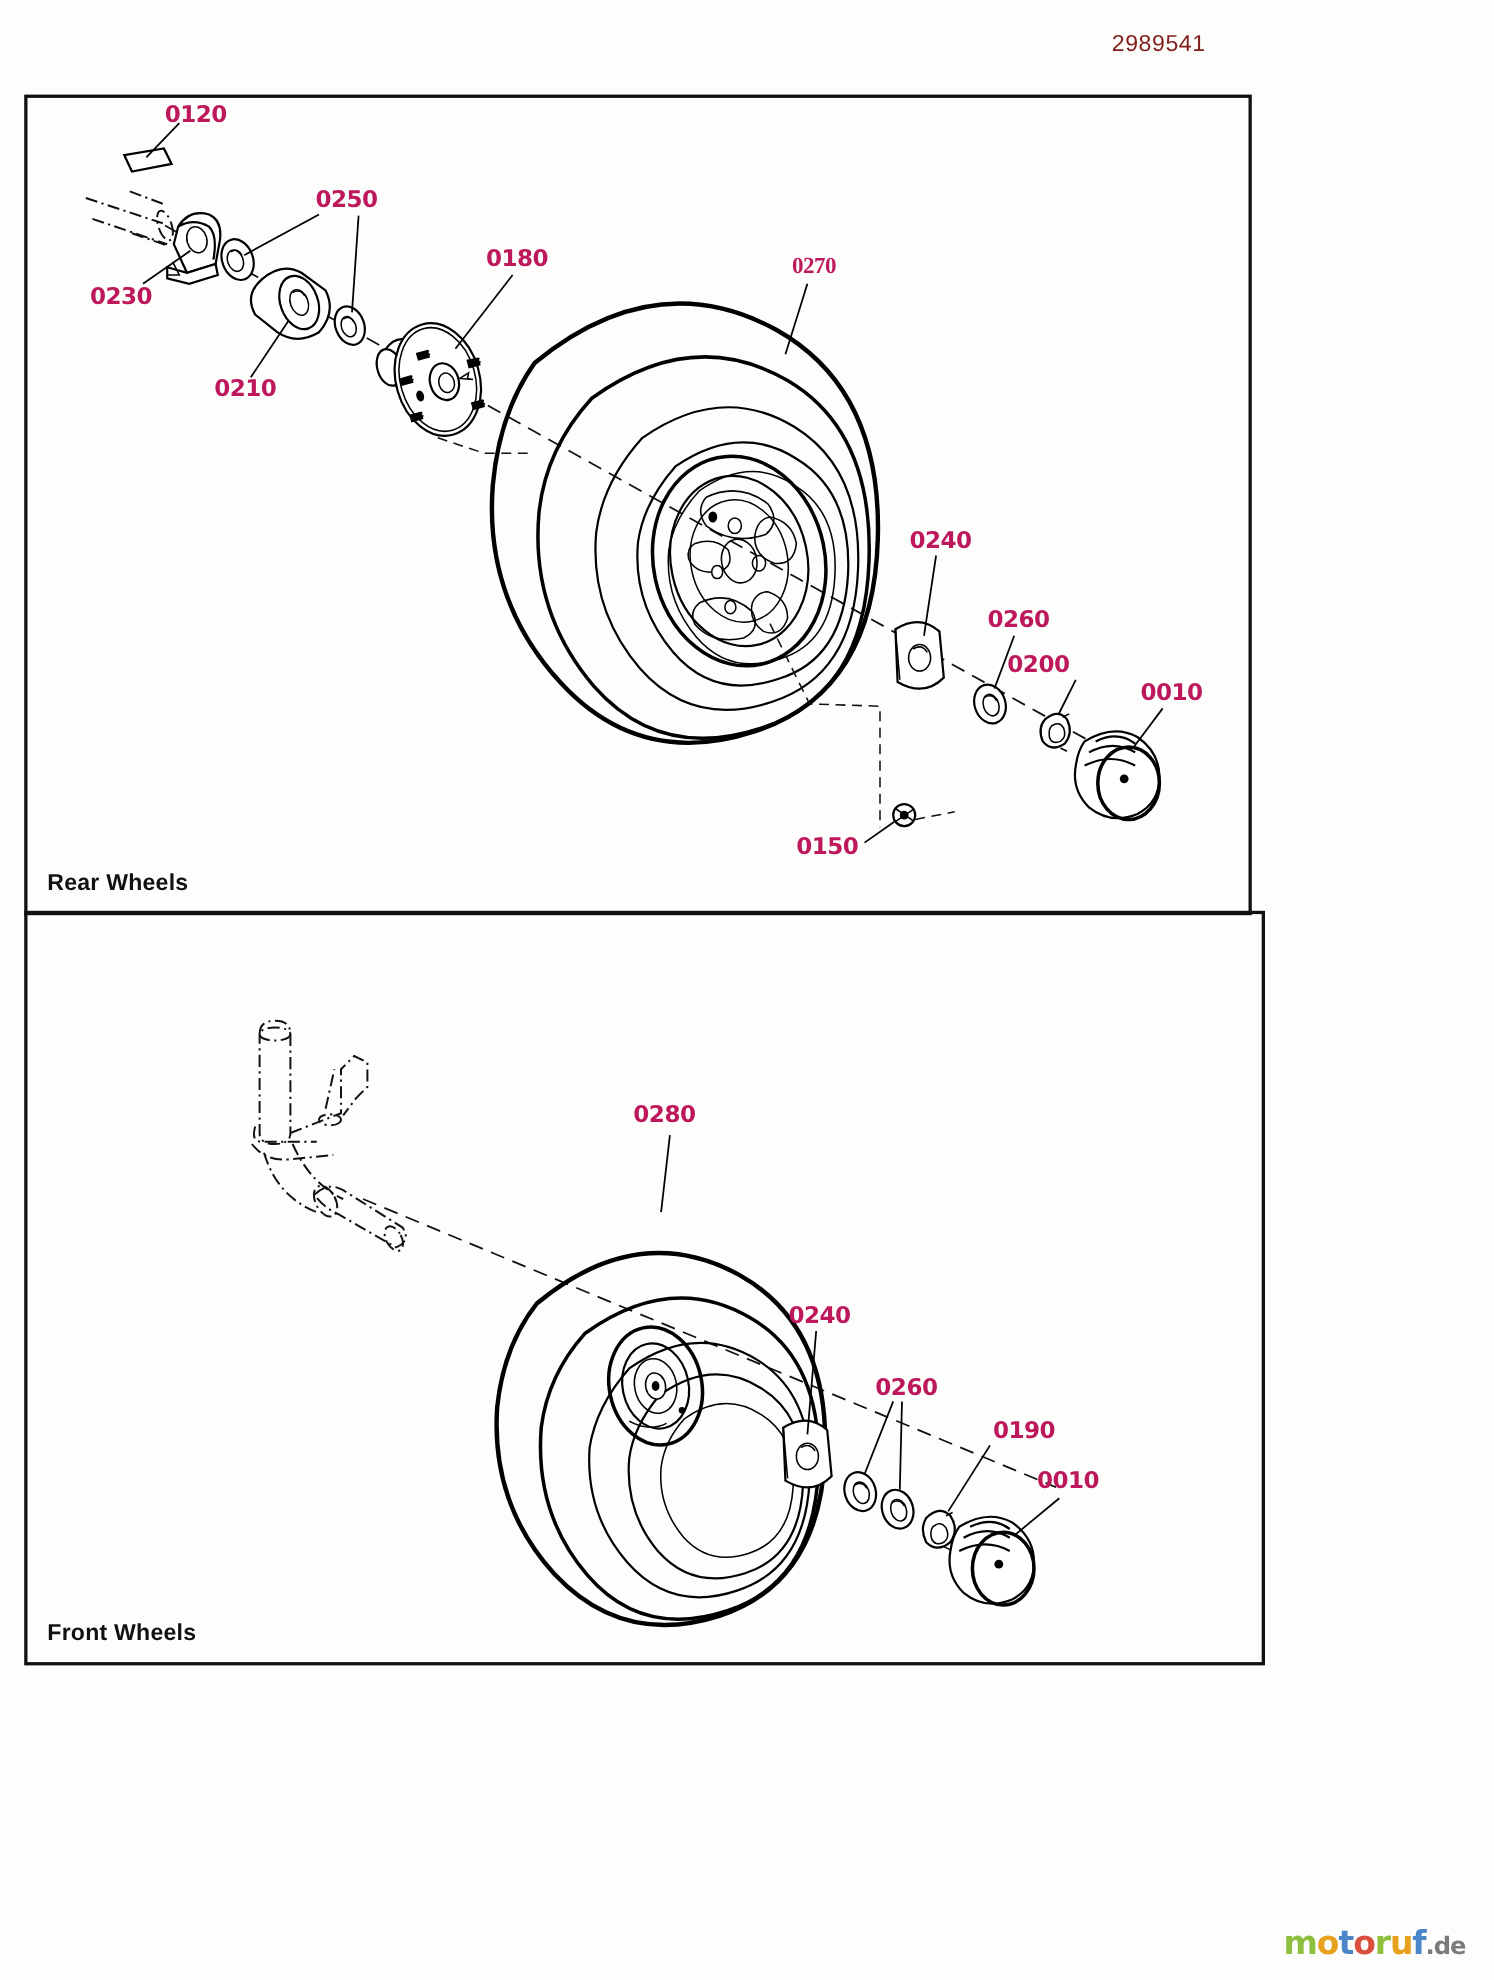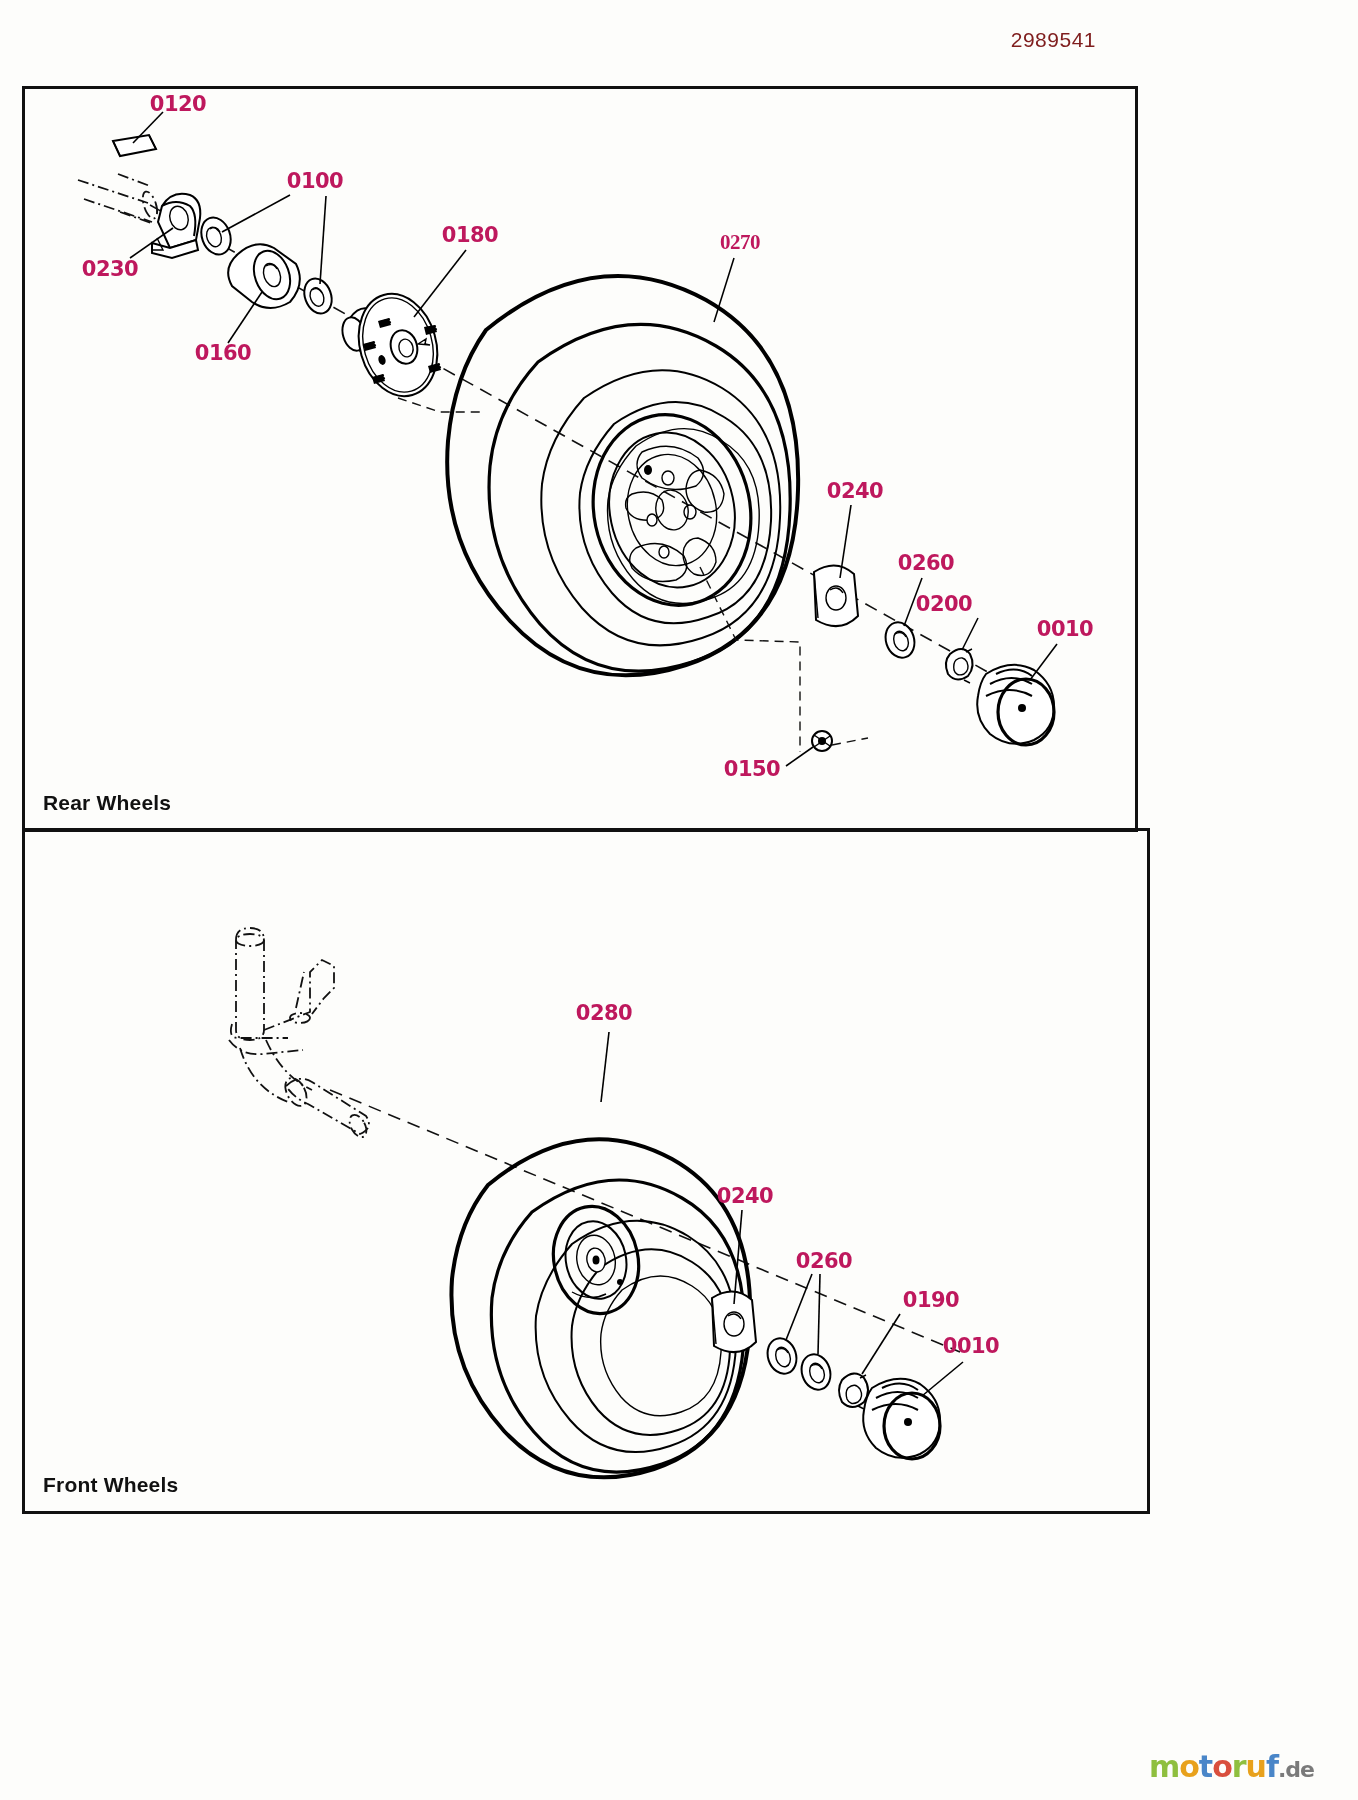--- a/index.html
+++ b/index.html
@@ -41,21 +41,21 @@
     letter-spacing:-0.5px;white-space:nowrap;
     transform:translate(-50%,-50%);
   }
 
   
   .art{position:absolute;left:0;top:0;width:1358px;height:1800px;pointer-events:none;}
   .art *{vector-effect:non-scaling-stroke;}
 
   
   .watermark{
-    position:absolute;right:44px;bottom:16px;
+    position:absolute;right:26px;bottom:16px;
     font-family:"DejaVu Sans", sans-serif;
     font-size:30px;font-weight:bold;white-space:nowrap;
     letter-spacing:-1px;
   }
   .wm-m{color:#8fbf3f;} .wm-o1{color:#e8a11c;} .wm-t{color:#4a86c8;}
   .wm-o2{color:#d94f3d;} .wm-r{color:#8fbf3f;} .wm-u{color:#e8a11c;}
   .wm-f{color:#4a86c8;} .wm-de{color:#7a7a7a;font-size:22px;}
 </style>
 </head>
 <body>
@@ -313,23 +313,23 @@
       <path class="ln" d="M 876 1398 q 22 -12 42 0"></path>
       <path class="ln" d="M 872 1410 q 24 -12 46 0"></path>
       <ellipse class="ln-thick" cx="912" cy="1426" rx="28" ry="33"></ellipse>
       <ellipse class="fillk" cx="908" cy="1422" rx="4" ry="4"></ellipse>
     </g>
     <path class="lead" d="M 963 1362 L 922 1396"></path>
   </svg>
 
   <div id="callout-layer">
       <div class="callout" style="left: 178px; top: 104px;">0120</div>
-      <div class="callout" style="left: 315px; top: 181px;">0100</div>
+      <div class="callout" style="left: 315px; top: 181px;">0250</div>
       <div class="callout" style="left: 110px; top: 269px;">0230</div>
-      <div class="callout" style="left: 223px; top: 353px;">0160</div>
+      <div class="callout" style="left: 223px; top: 353px;">0210</div>
       <div class="callout" style="left: 470px; top: 235px;">0180</div>
       <div class="callout" style="left: 740px; top: 242px; font-family: Liberation Serif, serif;">0270</div>
       <div class="callout" style="left: 855px; top: 491px;">0240</div>
       <div class="callout" style="left: 926px; top: 563px;">0260</div>
       <div class="callout" style="left: 944px; top: 604px; text-align: right;">0200</div>
       <div class="callout" style="left: 1065px; top: 629px;">0010</div>
       <div class="callout" style="left: 752px; top: 769px;">0150</div>
       <div class="callout" style="left: 604px; top: 1013px;">0280</div>
       <div class="callout" style="left: 745px; top: 1196px;">0240</div>
       <div class="callout" style="left: 824px; top: 1261px;">0260</div>

